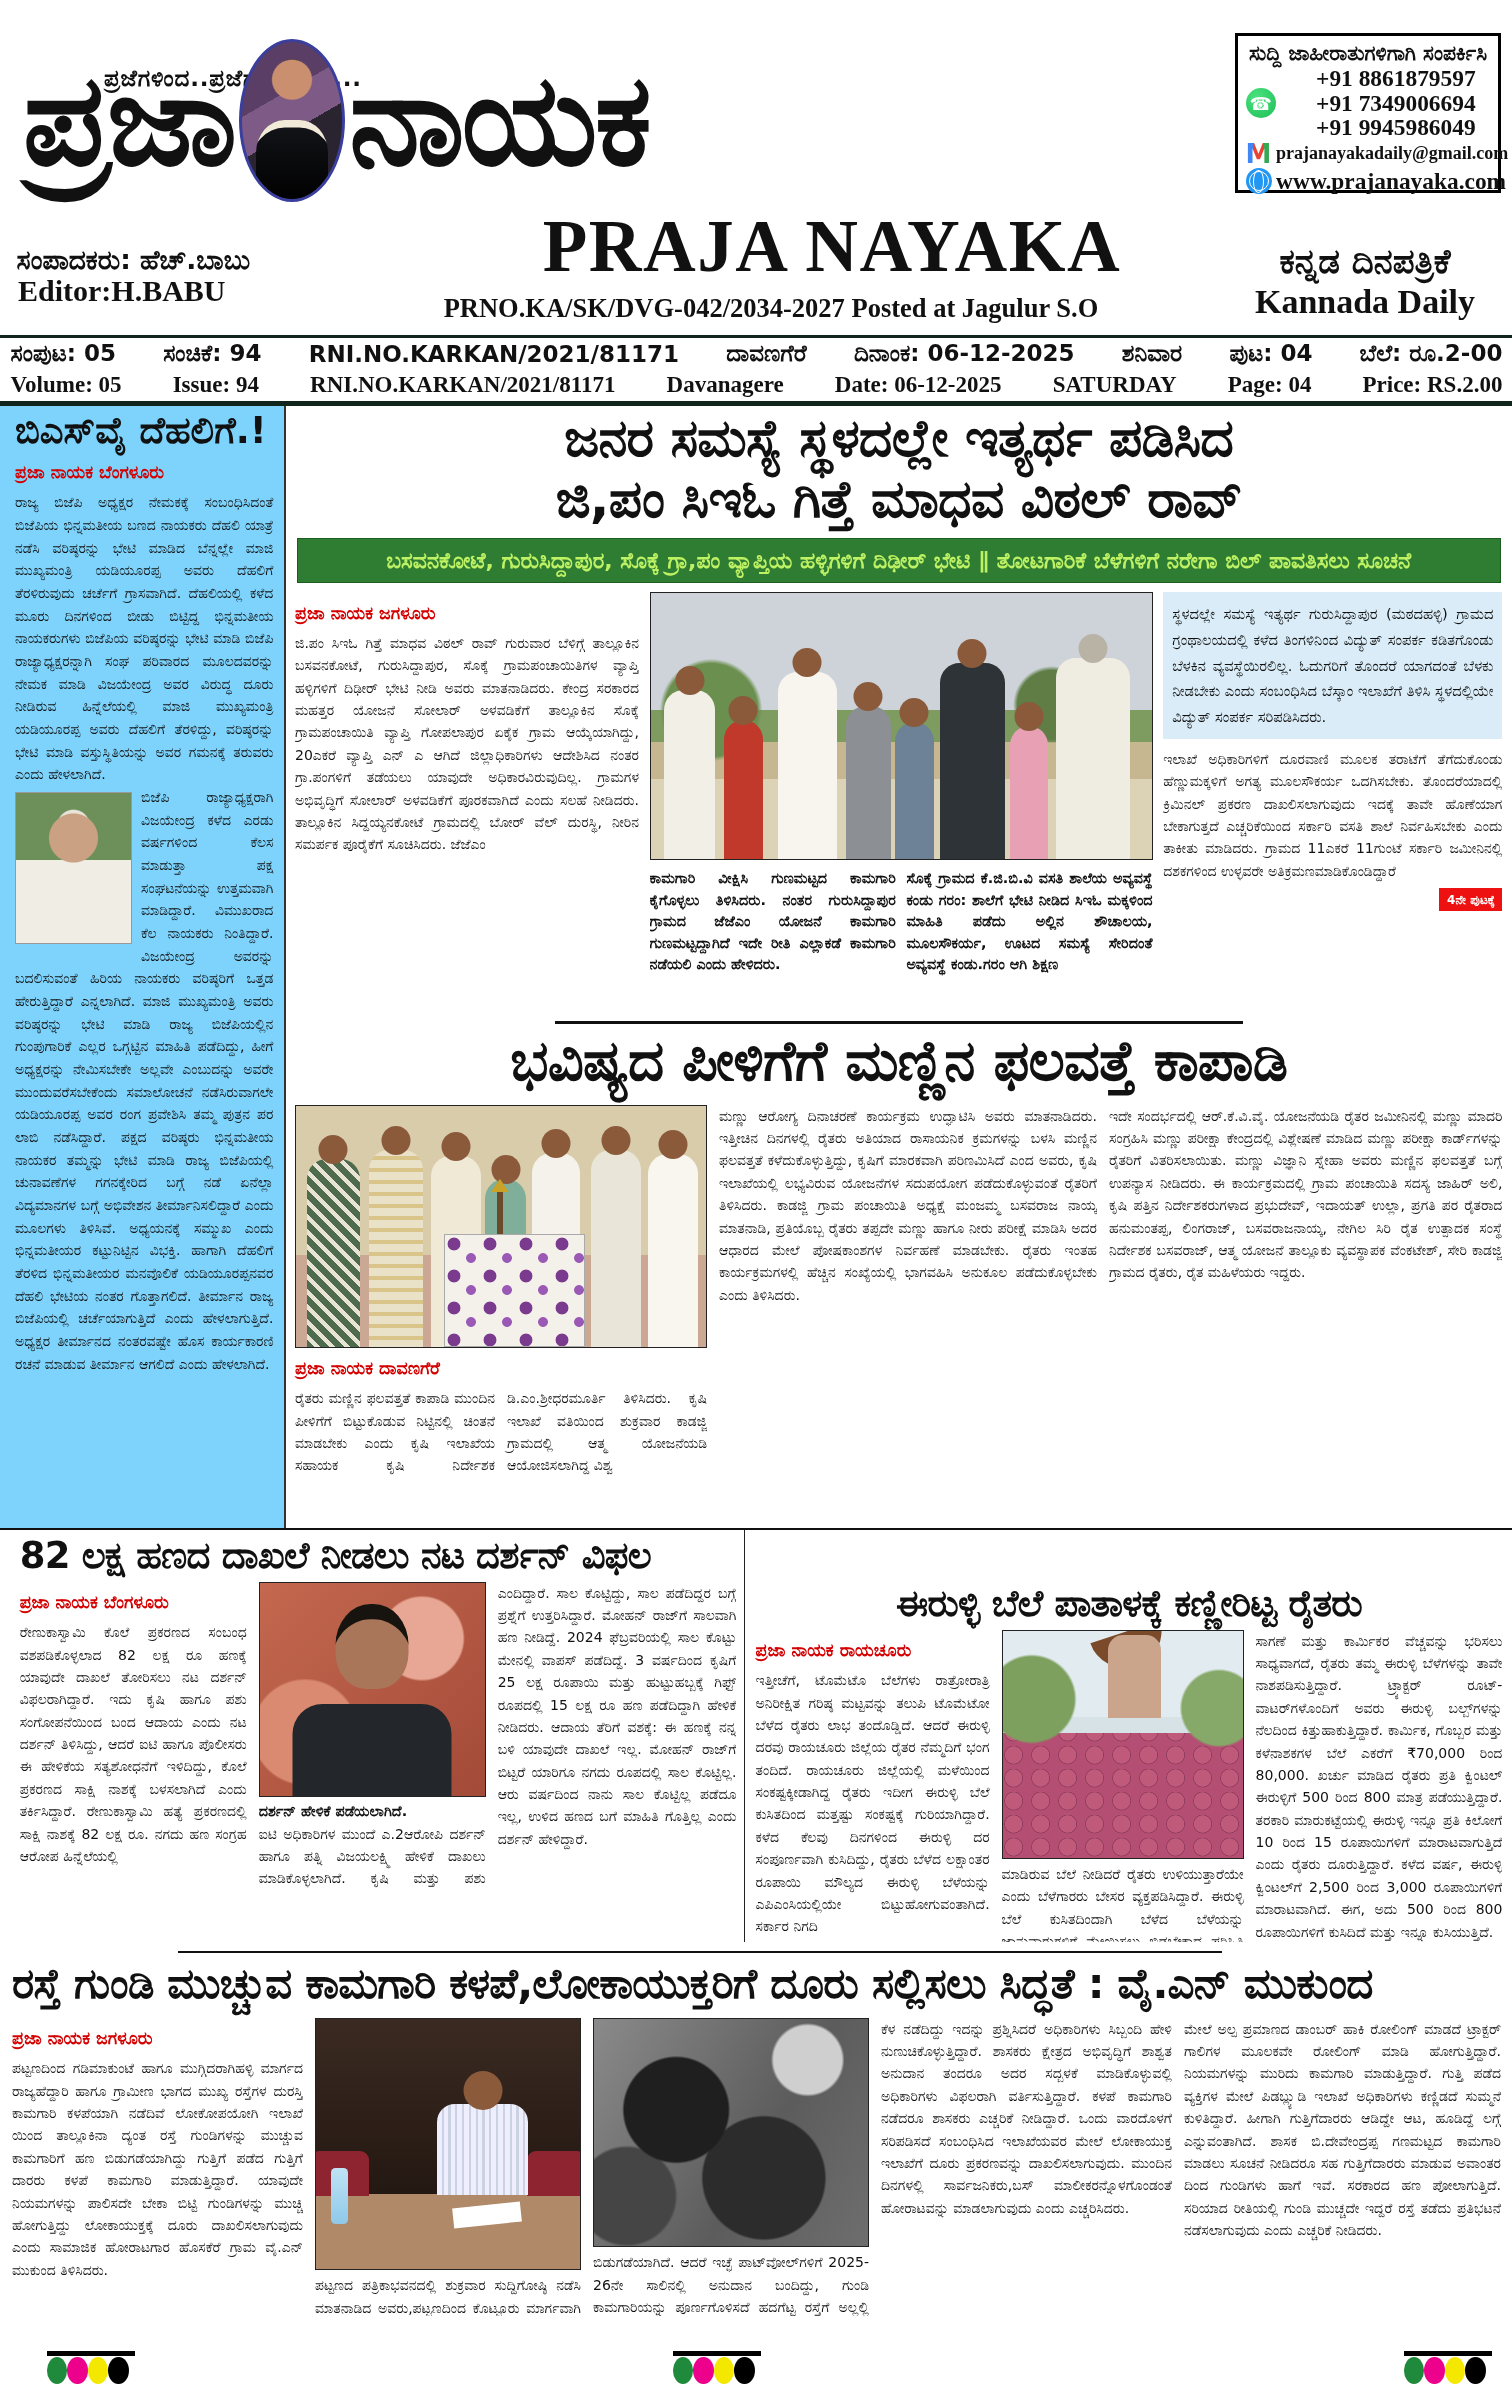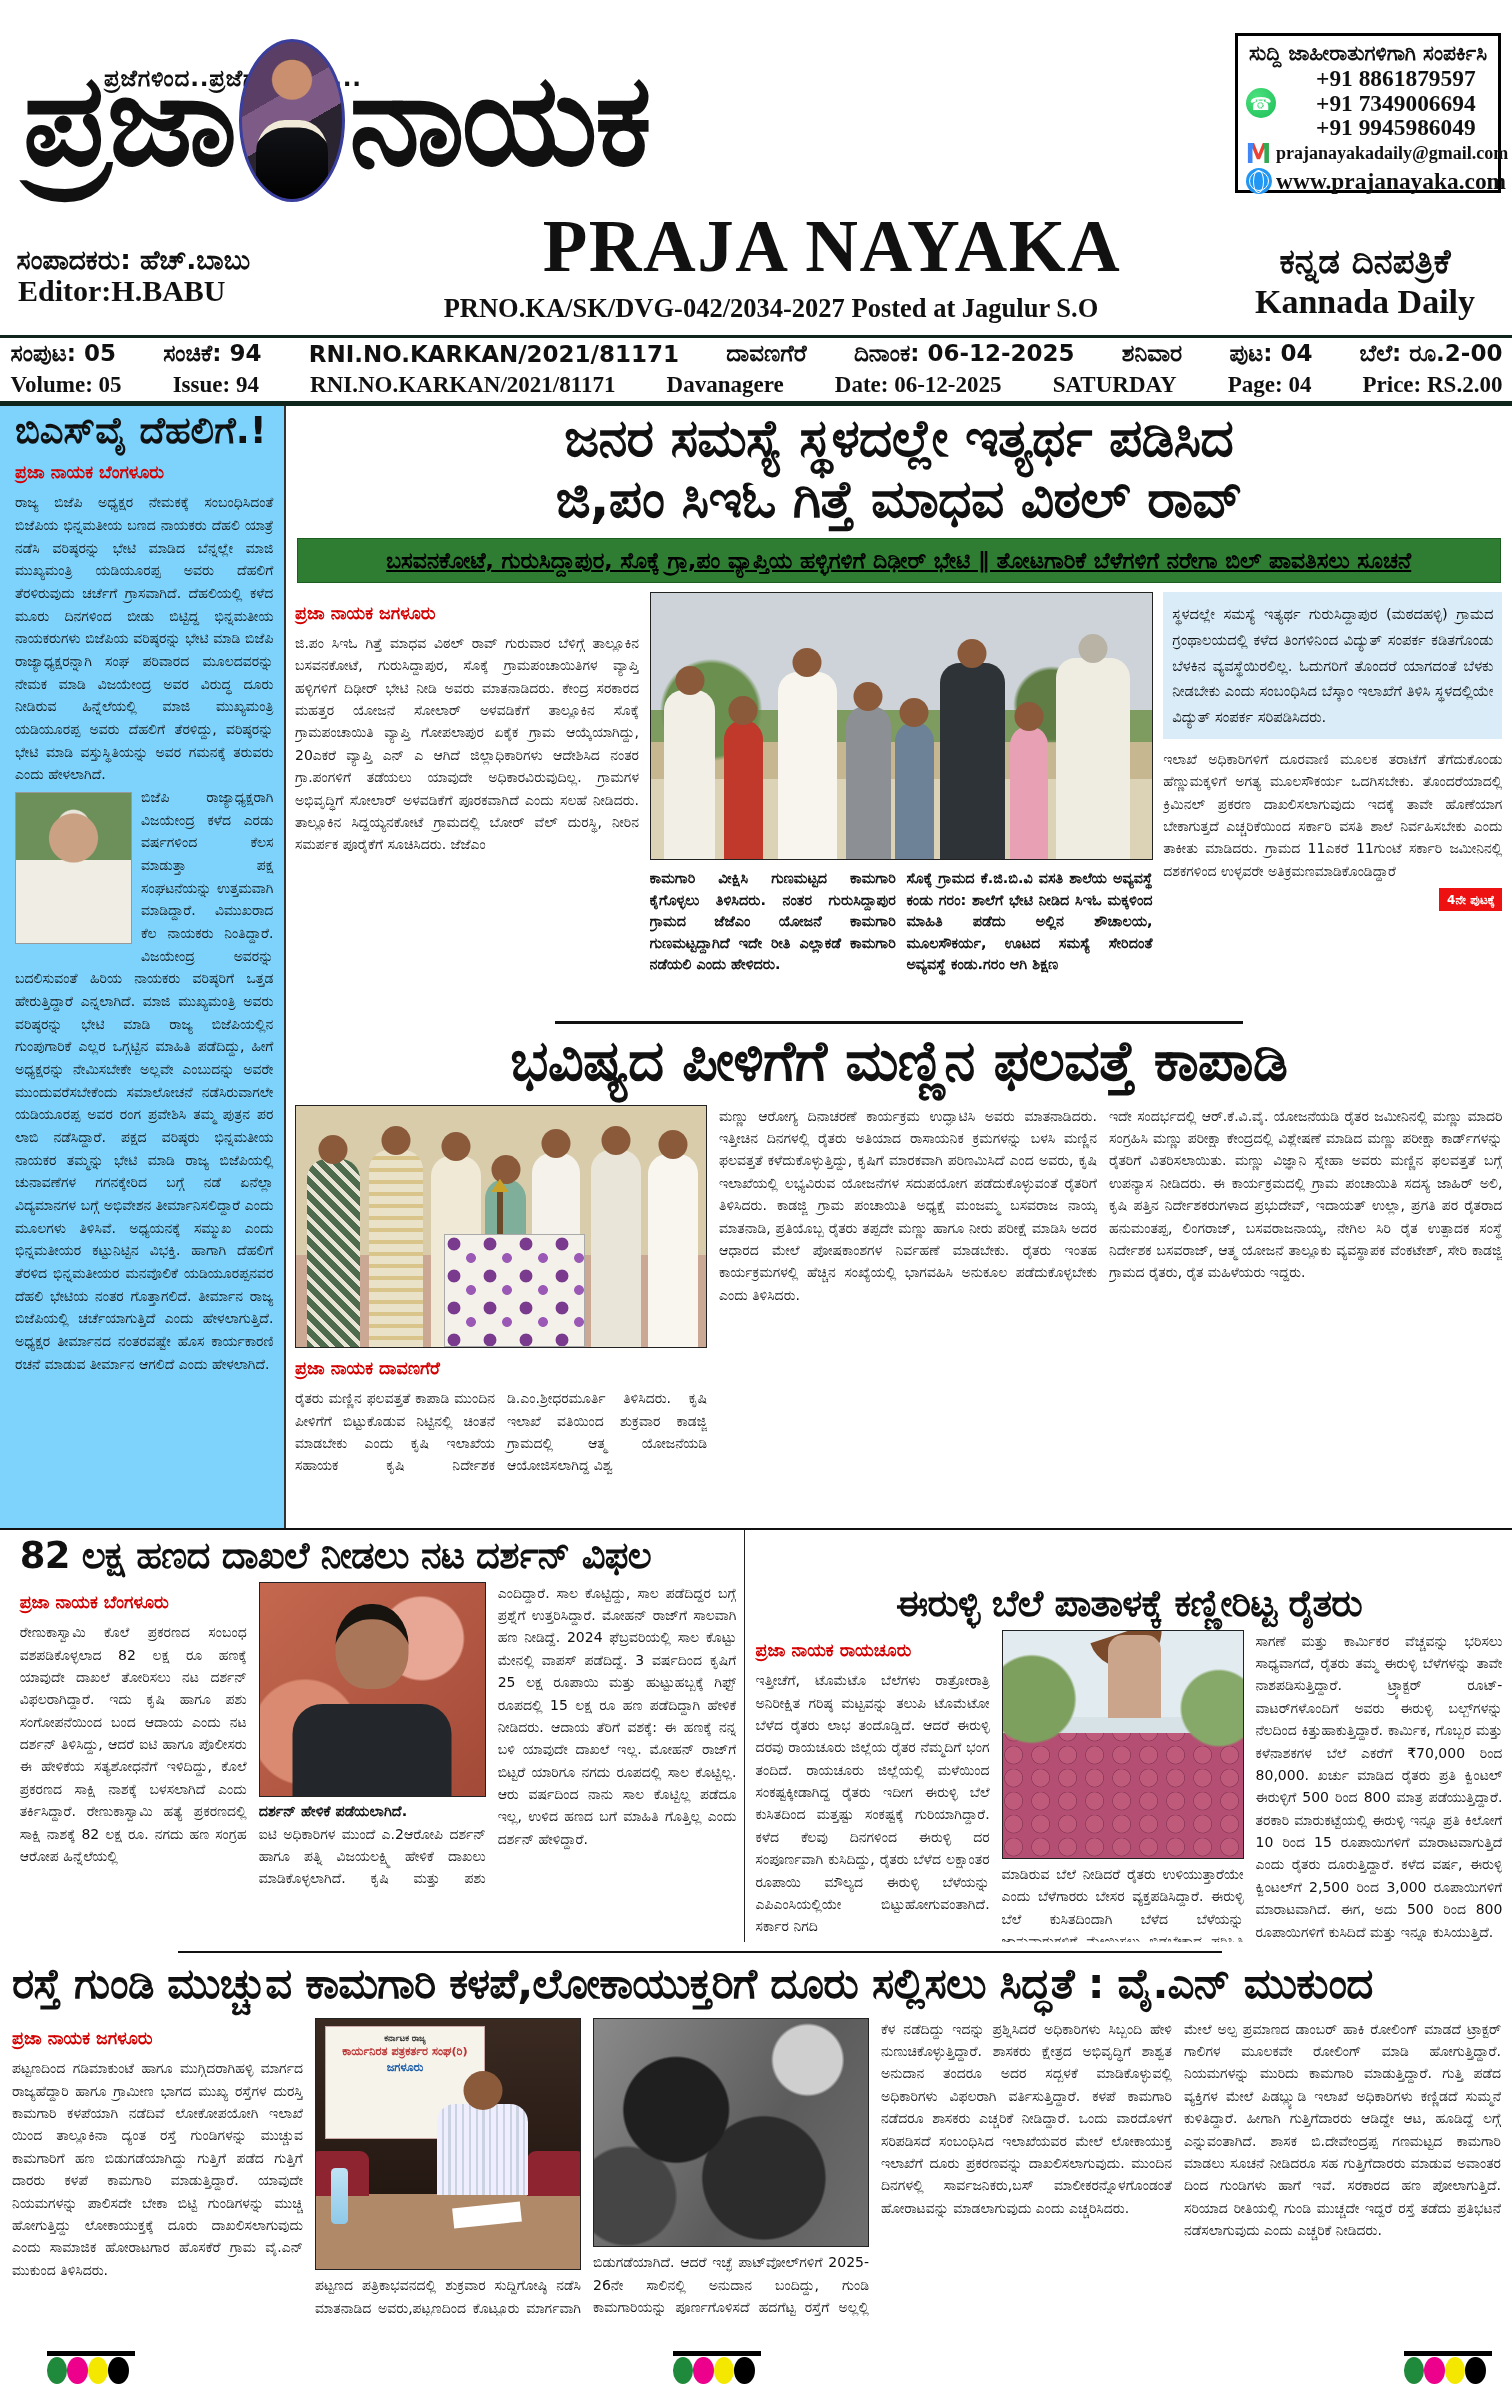--- a/index.html
+++ b/index.html
@@ -61,22 +61,22 @@
   .byline{color:#d40000;font-weight:900;font-size:17.4px;margin:10.6px 0 9px;}
   .bodytxt{font-size:14px;line-height:1.62;text-align:justify;}
   .bsy-photo{float:left;width:115px;height:150px;margin:6px 9px 4.5px 0;
      background:
       radial-gradient(circle at 50% 30%, #caa183 0 20%, transparent 21%),
       radial-gradient(circle at 50% 22%, #e8e4da 0 12%, transparent 13%),
       linear-gradient(#6d8f5a 0 45%, #f0ede4 45% 100%);
      border:0.8px solid #999;}
   #mainarea{flex:1;padding:3px 10.6px 0 9px;box-sizing:border-box;overflow:hidden;}
   .a1-head{font-size:52px;font-weight:900;text-align:center;line-height:1.18;letter-spacing:-0.8px;}
-  .greenbar{margin:7.6px 1.5px 0;background:#2e7d32;color:#000000;font-weight:900;font-size:22px;
-     text-align:center;padding:9px 6px;border:0.8px solid #1b5e20;text-decoration:underline;}
+  .greenbar{margin:7.6px 1.5px 0;background:#2e7d32;color:#bef264;font-weight:900;font-size:22px;
+     text-align:center;padding:9px 6px;border:0.8px solid #1b5e20;}
   .a1-grid{display:grid;grid-template-columns:344px 503px 1fr;gap:10.6px;margin-top:9px;height:414px;}
   .colt{font-size:14px;line-height:1.6;text-align:justify;overflow:hidden;}
   .photo-main{height:266px;border:1.5px solid #222;position:relative;overflow:hidden;
      background:
        radial-gradient(circle at 80% 42%, #5f7d45 0 8%, transparent 9%),
        radial-gradient(circle at 12% 44%, #6b8f4e 0 10%, transparent 11%),
        linear-gradient(#cdd3d8 0 44%, #7e9b60 44% 56%, #c6b791 56% 70%, #dcd2b6 70% 100%);}
   .pf{position:absolute;border-radius:19.7px 19.7px 0 0;}
   .pf i{position:absolute;top:-24px;left:50%;transform:translateX(-50%);width:29px;height:29px;border-radius:50%;background:#8a5a3b;display:block;}
   .cap2{display:grid;grid-template-columns:1fr 1fr;gap:10.6px;margin-top:7.6px;}
@@ -353,25 +353,20 @@
   <div class="b-head kn">ರಸ್ತೆ ಗುಂಡಿ ಮುಚ್ಚುವ ಕಾಮಗಾರಿ ಕಳಪೆ,ಲೋಕಾಯುಕ್ತರಿಗೆ ದೂರು ಸಲ್ಲಿಸಲು ಸಿದ್ಧತೆ : ವೈ.ಎನ್ ಮುಕುಂದ</div>
   <div class="b-grid">
     <div>
       <div class="byline kn">ಪ್ರಜಾ ನಾಯಕ ಜಗಳೂರು</div>
       <div class="colt kn" style="height:242px;">ಪಟ್ಟಣದಿಂದ ಗಡಿಮಾಕುಂಟೆ ಹಾಗೂ ಮುಗ್ಗಿದರಾಗಿಹಳ್ಳಿ ಮಾರ್ಗದ ರಾಜ್ಯಹೆದ್ದಾರಿ ಹಾಗೂ ಗ್ರಾಮೀಣ ಭಾಗದ ಮುಖ್ಯ ರಸ್ತೆಗಳ ದುರಸ್ತಿ ಕಾಮಗಾರಿ ಕಳಪೆಯಾಗಿ ನಡೆದಿವೆ ಲೋಕೋಪಯೋಗಿ ಇಲಾಖೆ ಯಿಂದ ತಾಲ್ಲೂಕಿನಾ ದ್ಯಂತ ರಸ್ತೆ ಗುಂಡಿಗಳನ್ನು ಮುಚ್ಚುವ ಕಾಮಗಾರಿಗೆ ಹಣ ಬಿಡುಗಡೆಯಾಗಿದ್ದು ಗುತ್ತಿಗೆ ಪಡೆದ ಗುತ್ತಿಗೆ ದಾರರು ಕಳಪೆ ಕಾಮಗಾರಿ ಮಾಡುತ್ತಿದ್ದಾರೆ. ಯಾವುದೇ ನಿಯಮಗಳನ್ನು ಪಾಲಿಸದೇ ಬೇಕಾ ಬಿಟ್ಟಿ ಗುಂಡಿಗಳನ್ನು ಮುಚ್ಚಿ ಹೋಗುತ್ತಿದ್ದು ಲೋಕಾಯುಕ್ತಕ್ಕೆ ದೂರು ದಾಖಲಿಸಲಾಗುವುದು ಎಂದು ಸಾಮಾಜಿಕ ಹೋರಾಟಗಾರ ಹೊಸಕೆರೆ ಗ್ರಾಮ ವೈ.ಎನ್ ಮುಕುಂದ ತಿಳಿಸಿದರು.</div>
     </div>
     <div>
       <div class="photo-press">
         <span class="press-chair" style="left:-6px;bottom:73px;"></span>
         <span class="press-chair" style="right:-6px;bottom:73px;"></span>
-        <div class="press-sign kn">
-          <small>ಕರ್ನಾಟಕ ರಾಜ್ಯ</small>
-          <span>ಕಾರ್ಯನಿರತ ಪತ್ರಕರ್ತರ ಸಂಘ(ರಿ)</span>
-          <div class="snb">ಜಗಳೂರು</div>
-        </div>
         <span class="press-man"></span>
         <span class="press-paper"></span>
         <span class="press-bottle"></span>
       </div>
       <div class="colt kn" style="height:42px;margin-top:4.5px;">ಪಟ್ಟಣದ ಪತ್ರಿಕಾಭವನದಲ್ಲಿ ಶುಕ್ರವಾರ ಸುದ್ದಿಗೋಷ್ಠಿ ನಡೆಸಿ ಮಾತನಾಡಿದ ಅವರು,ಪಟ್ಟಣದಿಂದ ಕೊಟ್ಟೂರು ಮಾರ್ಗವಾಗಿ ಮತ್ತು ಪಟ್ಟಣದಿಂದ ದಾವಣಗೆರೆ ಮಾರ್ಗವಾಗಿ ಮುಗ್ಗಿದರಾಗಿ ಹಳ್ಳಿ ಗ್ರಾಮದವರೆಗೆ ಇಲಾಖೆಯಿಂದ ಗುಂಡಿ ಮುಚ್ಚುವ ಕಾಮಗಾರಿಗೆ ಹಣ</div>
     </div>
     <div>
       <div class="photo-hole"></div>
       <div class="colt kn" style="height:65px;margin-top:4.5px;">ಬಿಡುಗಡೆಯಾಗಿದೆ. ಆದರೆ ಇಚ್ಛೆ ಪಾಟ್‌ವೋಲ್‌ಗಳಿಗೆ 2025-26ನೇ ಸಾಲಿನಲ್ಲಿ ಅನುದಾನ ಬಂದಿದ್ದು, ಗುಂಡಿ ಕಾಮಗಾರಿಯನ್ನು ಪೂರ್ಣಗೊಳಿಸದೆ ಹದಗೆಟ್ಟ ರಸ್ತೆಗೆ ಅಲ್ಲಲ್ಲಿ ಡಾಂಬರೀಕರಣದ ತೇಪೆ ಹಾಕುವ</div>
     </div>

